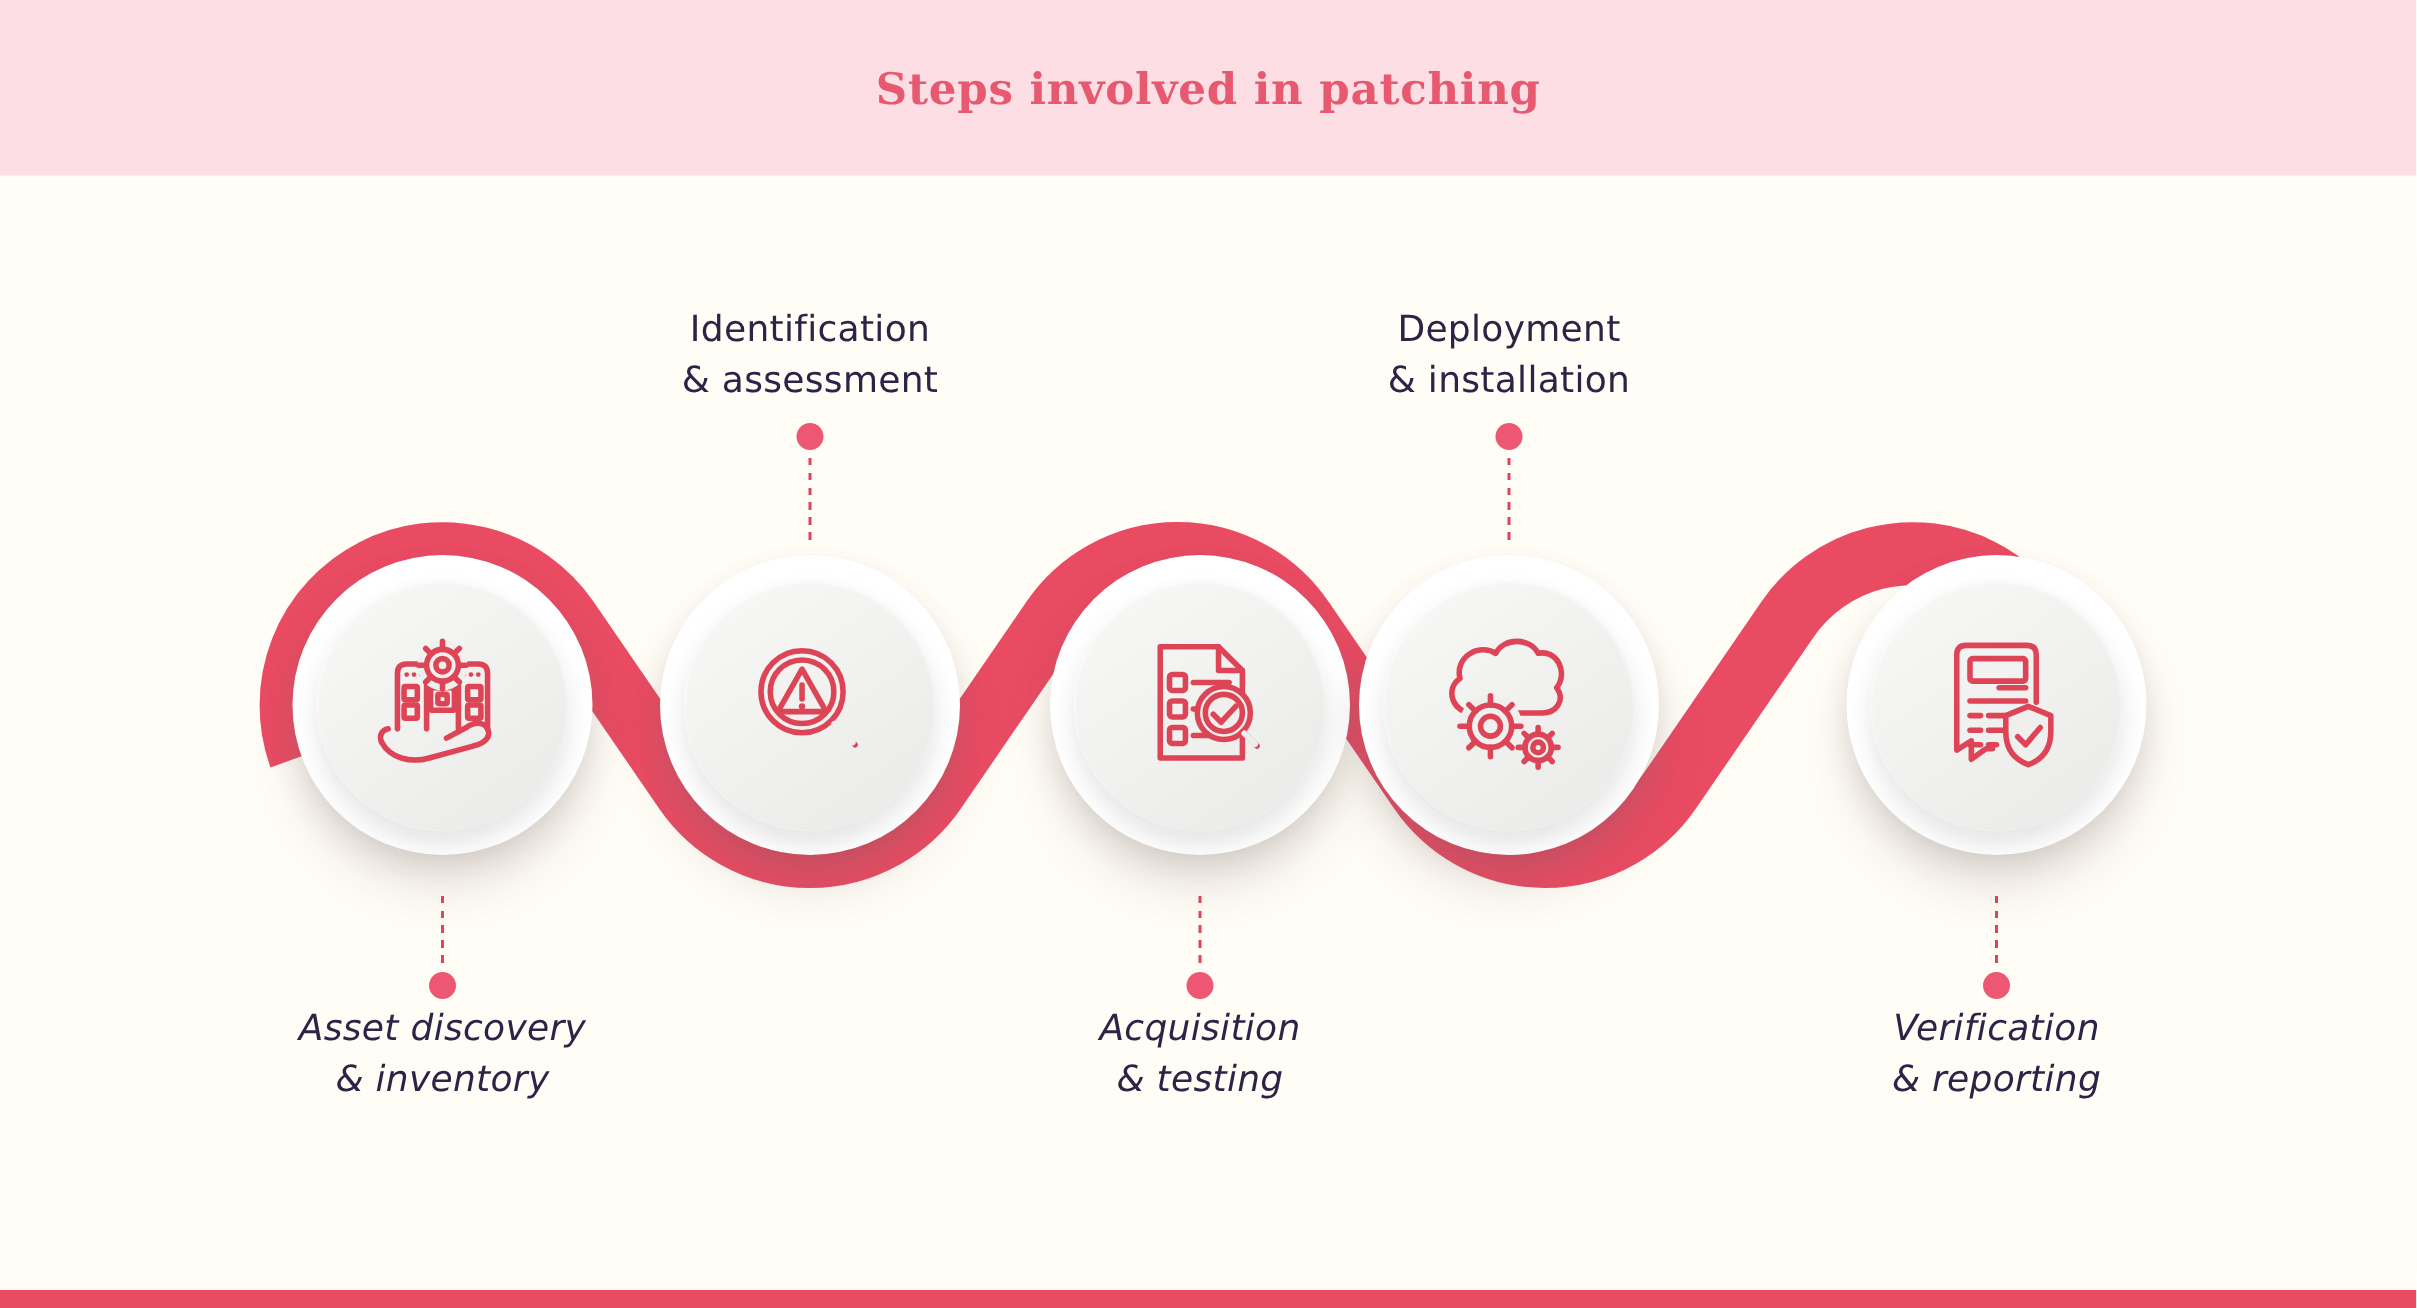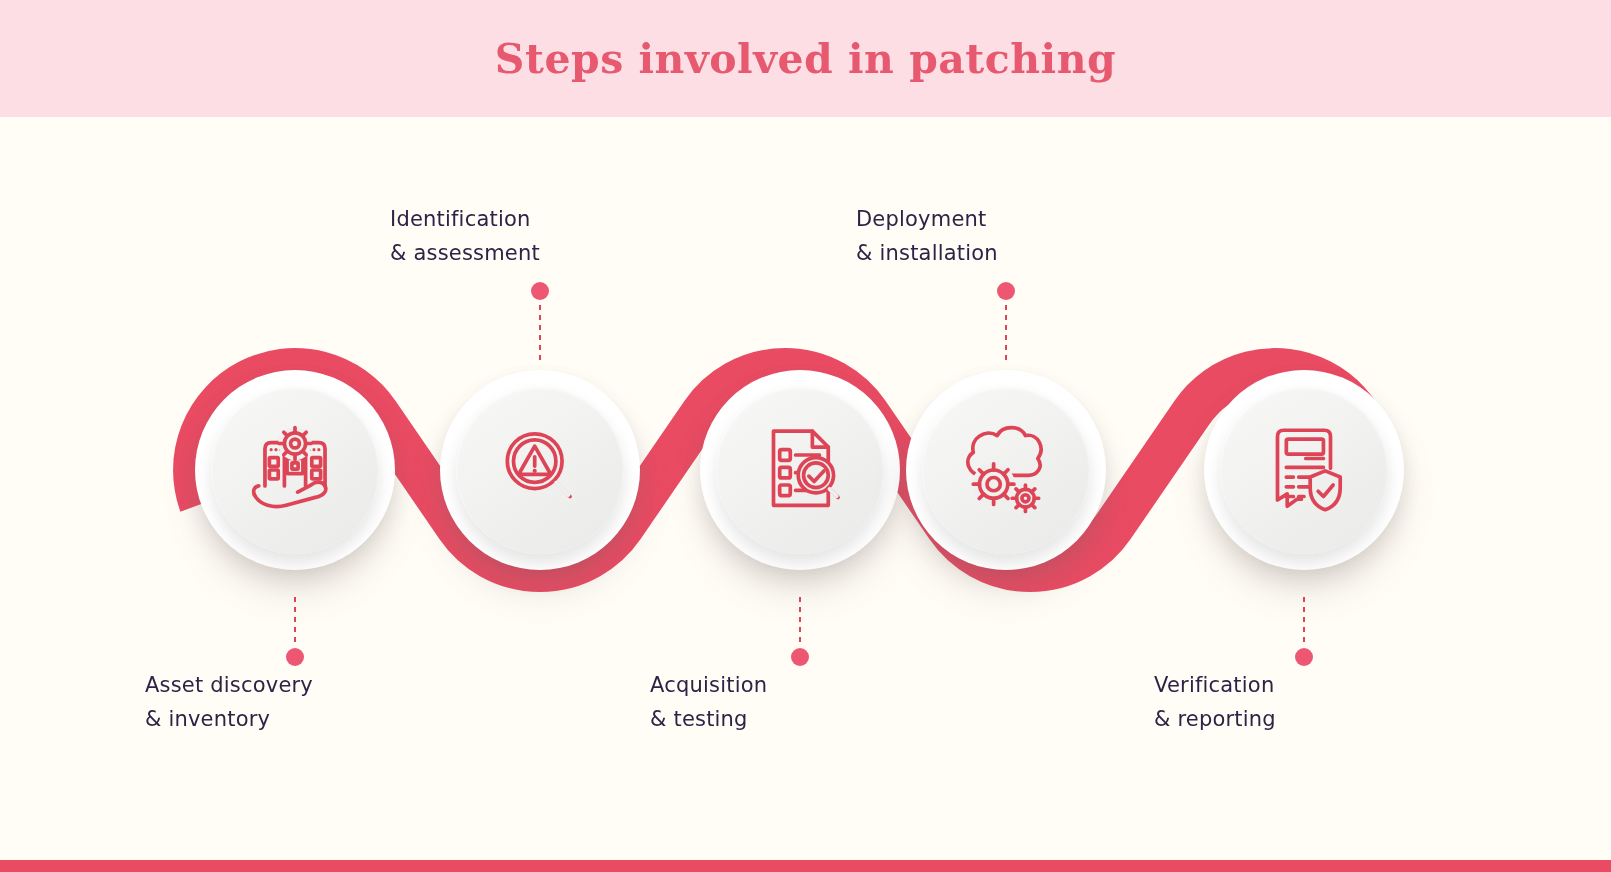--- a/index.html
+++ b/index.html
@@ -18,21 +18,21 @@
     background:var(--page-bg);
     font-family:"DejaVu Sans","Liberation Sans",sans-serif;
   }
   .banner{
     position:absolute;left:0;top:0;width:1611px;height:117px;
     background:var(--header-bg);
     display:flex;align-items:center;justify-content:center;
   }
   .banner h1{
     margin:0;font-family:"DejaVu Serif","Liberation Serif",serif;
-    font-weight:700;font-size:41px;letter-spacing:.5px;color:var(--title-text);
+    font-weight:700;font-size:29px;letter-spacing:.5px;color:var(--title-text);
   }
   .wave{position:absolute;left:0;top:0;}
   .wave path{stroke:var(--accent);stroke-width:42;fill:none;}
   .bottom-bar{
     position:absolute;left:0;top:860px;width:1611px;height:12px;
     background:var(--accent);
   }
   .step{position:absolute;top:0;width:300px;height:872px;pointer-events:none;}
   .circle{
     position:absolute;left:50%;margin-left:-100px;top:370px;
@@ -57,24 +57,24 @@
   }
   .connector.below{top:597px;height:45px;}
   .connector.above{top:305px;height:55px;}
   .dot{
     position:absolute;left:50%;margin-left:-9px;width:18px;height:18px;border-radius:50%;
     background:var(--dot);
   }
   .dot.below{top:648px;}
   .dot.above{top:282px;}
   .label{
-    position:absolute;left:0;width:300px;
-    color:var(--label-text);font-size:21px;line-height:34px;letter-spacing:.2px;
-  }
-  .label.below{top:668px;}
+    position:absolute;left:0;width:300px;text-align:center;
+    color:var(--label-text);font-size:24px;line-height:34px;letter-spacing:.2px;
+  }
+  .label.below{top:668px;font-style:italic;}
   .label.above{top:202px;}
 </style>
 </head>
 <body>
 
 <div class="stage">
 
   <div class="banner">
     <h1>Steps involved in patching</h1>
   </div>
@@ -183,21 +183,21 @@
       </div>
     </div>
     <div class="label above">
       <span>Deployment</span><br>
       <span>&amp; installation</span>
     </div>
     <div class="dot above"></div>
     <div class="connector above"></div>
   </div>
 
-  <div class="step" style="left:1154px">
+  <div class="step" style="left:1181px">
     <div class="circle">
       <div class="disc">
         <svg class="icon" viewBox="0 0 120 120">
           <path class="st" d="M57,93 H52 L41,101 V87 L30,94 V22 Q30,15 37,15 H83 Q90,15 90,22 V58"></path>
           <rect class="st" x="40" y="25" width="42" height="17" rx="2"></rect>
           <path class="st" stroke-width="4" d="M62,47 H82"></path>
           <path class="st" stroke-width="4" d="M40,57 H82 M40,68 H48 M54,68 H82 M40,79 H48 M54,79 H70 M40,90 H48 M54,90 H60"></path>
           <path class="stf" d="M84,61 L101,68 V80 C101,93 95,101 84,105 C73,101 67,93 67,80 V68 Z"></path>
           <path class="st" stroke-width="4.5" d="M76,84 L82,90 L93,77"></path>
         </svg>

